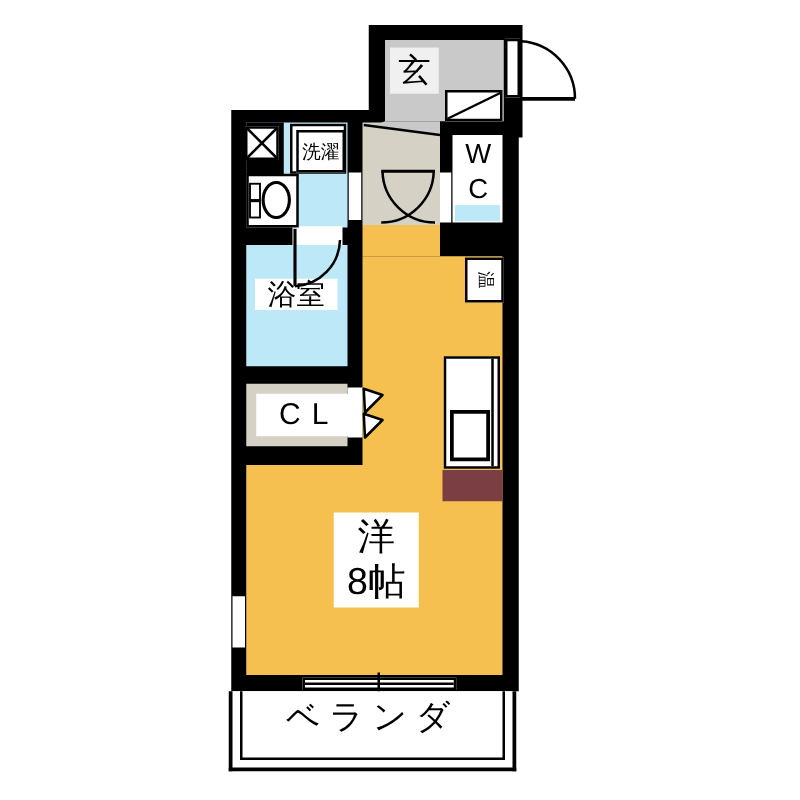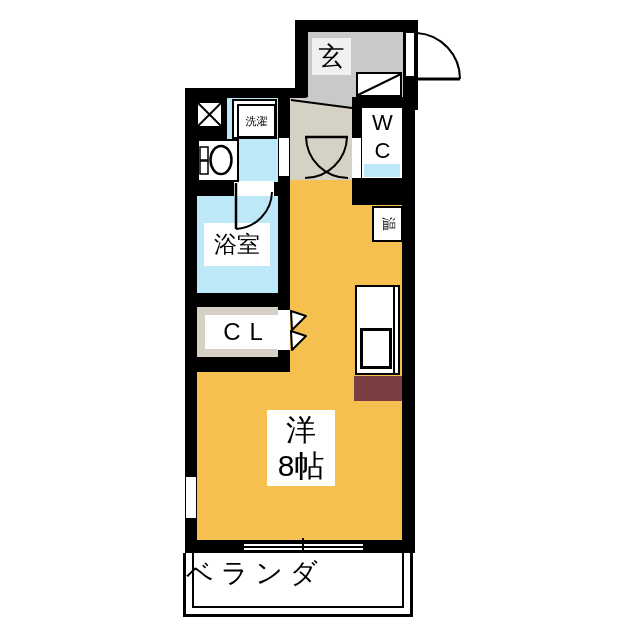--- a/index.html
+++ b/index.html
@@ -43,28 +43,28 @@
   <div class="abs f-white" style="left:356px;top:72px;width:46px;height:25px;border:2px solid #000;"></div>
 
   <div class="abs door-gap" style="left:404px;top:31px;width:12px;height:47px;border:2px solid #000;"></div>
 
   <div class="abs f-blue" style="left:197px;top:98px;width:81px;height:84px;"></div>
   <div class="abs blk" style="left:197px;top:98px;width:30px;height:42px;"></div>
   <div class="abs f-white" style="left:196px;top:101px;width:27px;height:27px;border:2px solid #000;"></div>
 
   <div class="abs f-white" style="left:232px;top:99px;width:45px;height:40px;border:2px solid #000;padding:3px;">
     <div class="lbl" style="width:100%;height:100%;border:2px solid #000;">
-      <span class="jp" style="font-size:11px;letter-spacing:0;">洗濯</span>
+      <span class="jp" style="font-size:15px;letter-spacing:0;">洗濯</span>
     </div>
   </div>
 
   <div class="abs door-gap" style="left:234px;top:181px;width:40px;height:15px;"></div>
 
   <div class="abs f-blue" style="left:197px;top:196px;width:81px;height:97px;"></div>
-  <div class="abs lbl" style="left:204px;top:223px;width:66px;height:43px;">
+  <div class="abs lbl" style="left:204px;top:223px;width:66px;height:25px;">
     <span class="jp" style="font-size:23px;">浴室</span>
   </div>
 
   <div class="abs f-beige" style="left:290px;top:98px;width:62px;height:82px;"></div>
   <div class="abs door-gap" style="left:279px;top:138px;width:10px;height:38px;"></div>
 
   <div class="abs f-white" style="left:362px;top:108px;width:40px;height:70px;"></div>
   <div class="abs f-blue" style="left:364px;top:164px;width:36px;height:13px;"></div>
   <div class="abs" style="left:362px;top:110px;width:40px;height:56px;display:flex;align-items:center;justify-content:center;">
     <span class="wc-text">WC</span>
@@ -97,21 +97,21 @@
   </div>
 
   <div class="abs door-gap" style="left:186px;top:477px;width:10px;height:41px;"></div>
 
   <div class="abs f-white" style="left:242px;top:542px;width:123px;height:10px;border:2px solid #000;"></div>
   <div class="abs" style="left:244px;top:546px;width:119px;height:2px;background:#000;"></div>
   <div class="abs" style="left:302px;top:538px;width:2px;height:18px;background:#000;"></div>
 
   <div class="abs f-white" style="left:183px;top:553px;width:230px;height:64px;border:3px solid #000;border-top:none;">
     <div class="abs" style="left:6px;right:6px;top:0;bottom:6px;border:2px solid #000;border-top:none;"></div>
-    <div class="abs" style="left:0;top:2px;width:100%;text-align:left;">
+    <div class="abs" style="left:0;top:2px;width:100%;text-align:center;">
       <span class="jp" style="font-size:27px;letter-spacing:7px;">ベランダ</span>
     </div>
   </div>
 
   <svg class="overlay" width="640" height="640" viewBox="0 0 640 640" fill="none">
 
     <polygon points="308,97 352,97 352,108 300,100" fill="#C9C9C9"></polygon>
     <line x1="291" y1="100" x2="352" y2="108" stroke="#000" stroke-width="2"></line>
 
     <path d="M 417 33 A 46 46 0 0 1 460 79" stroke="#000" stroke-width="2"></path>

